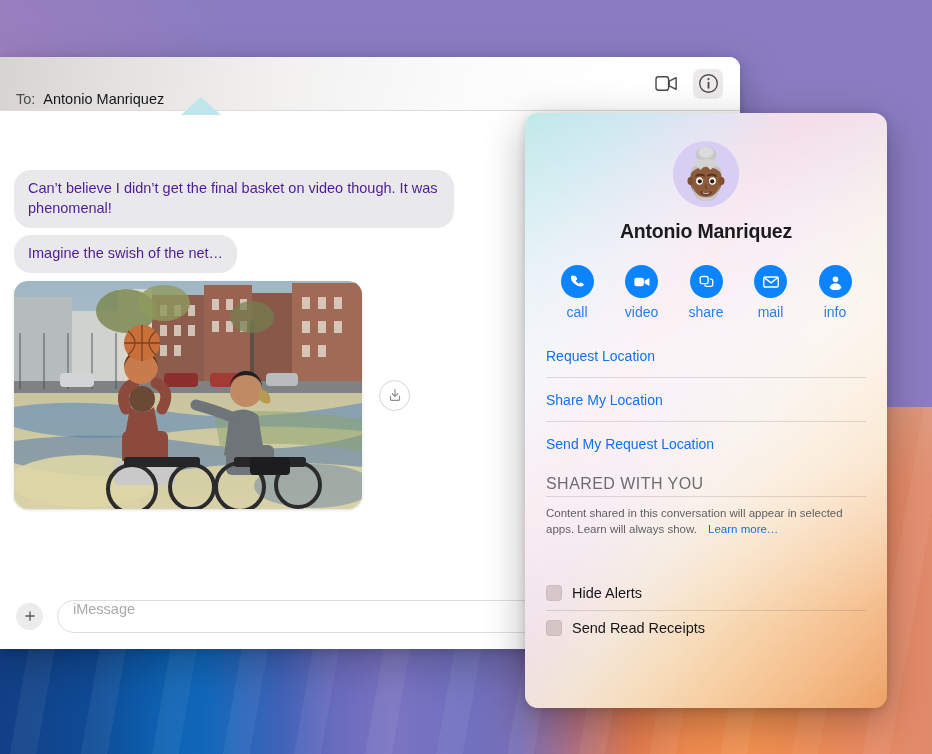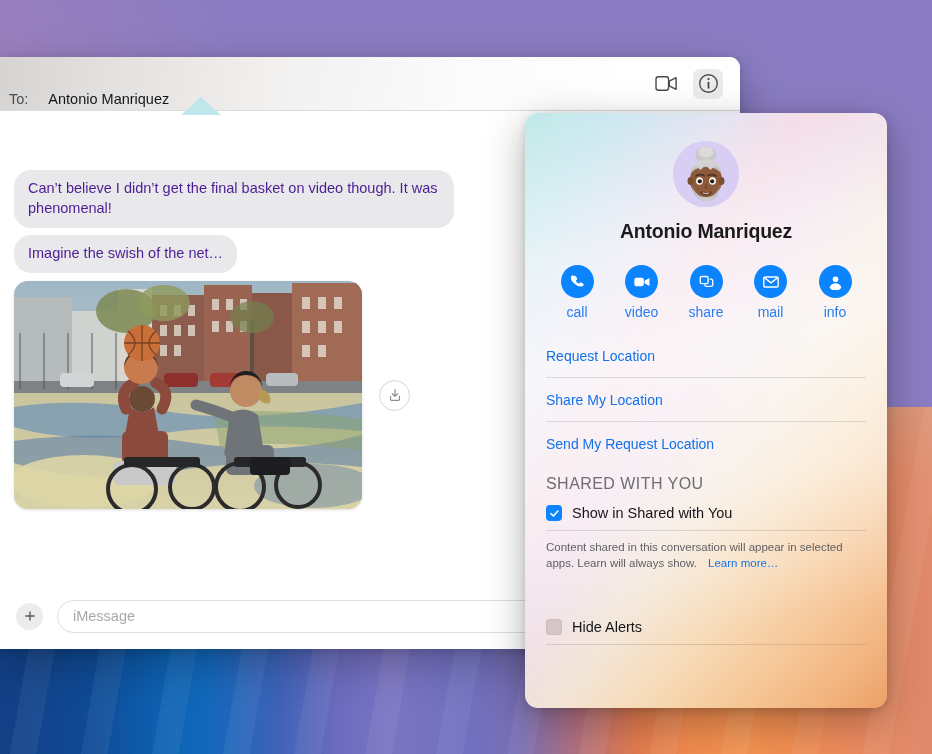--- a/index.html
+++ b/index.html
@@ -60,21 +60,21 @@
     border-bottom-right-radius:11px;
     box-shadow:0 14px 44px rgba(0,0,0,0.26), 0 2px 8px rgba(0,0,0,0.14);
     overflow:hidden;
   }
   .titlebar {
     height:54px; position:relative;
     background:linear-gradient(100deg,#d6d4d2 0%,#e4e2e0 16%,#f2f1f0 38%,#fbfbfb 62%,#ffffff 85%,#ffffff 100%);
     border-bottom:1px solid #dcdcdc;
     display:flex; align-items:center;
   }
-  .to-row { display:flex; align-items:baseline; gap:20px; padding-left:9px;margin-top:31px; }
+  .to-row { display:flex; align-items:baseline; gap:8px; padding-left:16px;margin-top:31px; }
   .to-label { font-size:14.5px; color:#4c4c4e; }
   .to-name  { font-size:14.5px; color:#16161a; }
   .tb-right { margin-left:auto; display:flex; align-items:center; gap:14px; padding-right:17px; }
   .facetime-btn { width:26px; height:26px; display:flex; align-items:center; justify-content:center; cursor:pointer; }
   .info-btn {
     width:30px; height:30px; border-radius:7px; background:#eceaea;
     display:flex; align-items:center; justify-content:center; cursor:pointer;
   }
 
   
@@ -106,21 +106,21 @@
   .composer {
     position:absolute; left:0; right:0; bottom:0; height:66px;
     background:#fff; display:flex; align-items:center; gap:14px; padding:0 16px;
   }
   .plus-btn {
     width:27px; height:27px; border-radius:50%; background:#ececec;
     display:flex; align-items:center; justify-content:center; cursor:pointer; flex:none;
   }
   .imessage-field {
     flex:1; height:33px; border-radius:17px; border:1px solid #dedede;
-    background:#fff; display:flex; align-items:center; padding:0 15px;
+    background:#fff; display:flex; align-items:flex-start; padding:0 15px;
   }
   .imessage-field span { font-size:14.5px; color:#a8a8aa; }
 
   
   #info-popover {
     position:absolute; left:525px; top:113px; width:362px; height:595px;
     border-radius:13px;
     box-shadow:0 12px 40px rgba(0,0,0,0.3), 0 2px 8px rgba(0,0,0,0.14);
     overflow:hidden;
     background:
@@ -451,40 +451,36 @@
     <div style="height:14px"></div>
 
     <div class="link-row">Request Location</div>
     <div class="hr"></div>
     <div class="link-row">Share My Location</div>
     <div class="hr"></div>
     <div class="link-row">Send My Request Location</div>
 
     <div class="section-label">SHARED WITH YOU</div>
 
-    <div class="check-row">
-      <span class="cb on">
-        <svg viewBox="0 0 14 14" width="11" height="11" fill="none" stroke="#fff" stroke-width="2.1" stroke-linecap="round" stroke-linejoin="round">
-          <path d="M2.6 7.3 L5.6 10.2 L11.2 3.9"></path>
-        </svg>
-      </span>
-      <span class="check-label">Show in Shared with You</span>
-    </div>
 
     <div class="hr"></div>
 
     <div class="footnote">
       <span>Content shared in this conversation will appear in selected apps. Learn will always show.</span>
       <a href="#">Learn more…</a>
     </div>
 
     <div class="spacer-lg"></div>
 
     <div class="check-row">
       <span class="cb off"></span>
       <span class="check-label">Hide Alerts</span>
     </div>
 
     <div class="hr"></div>
 
+    <div class="check-row">
+      <span class="cb off"></span>
+      <span class="check-label">Send Read Receipts</span>
+    </div>
 
   </div>
 </div>
 
 </body></html>

